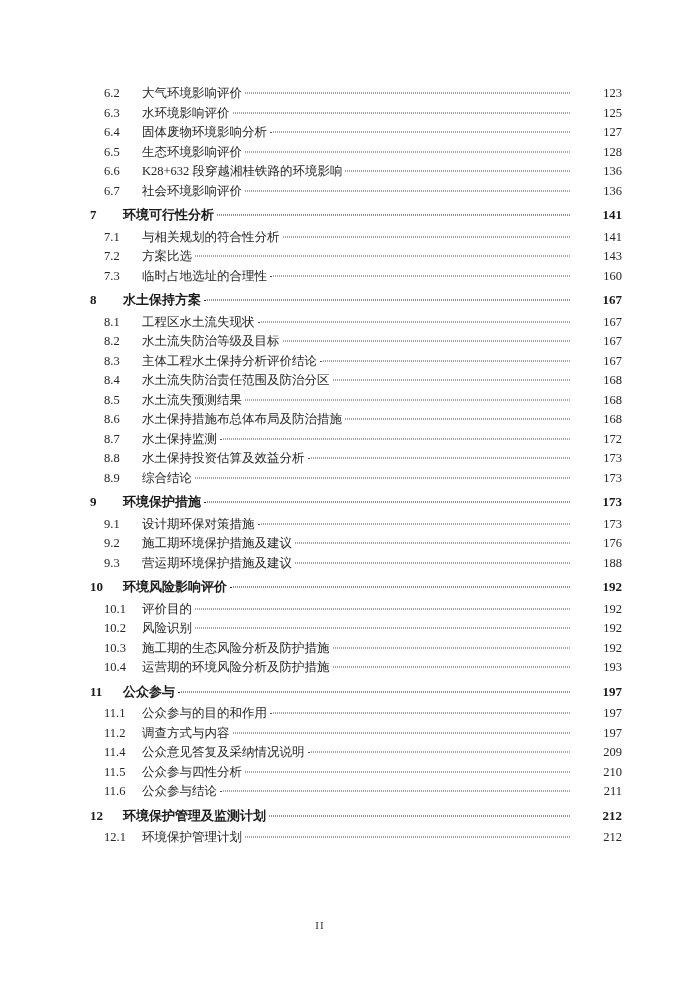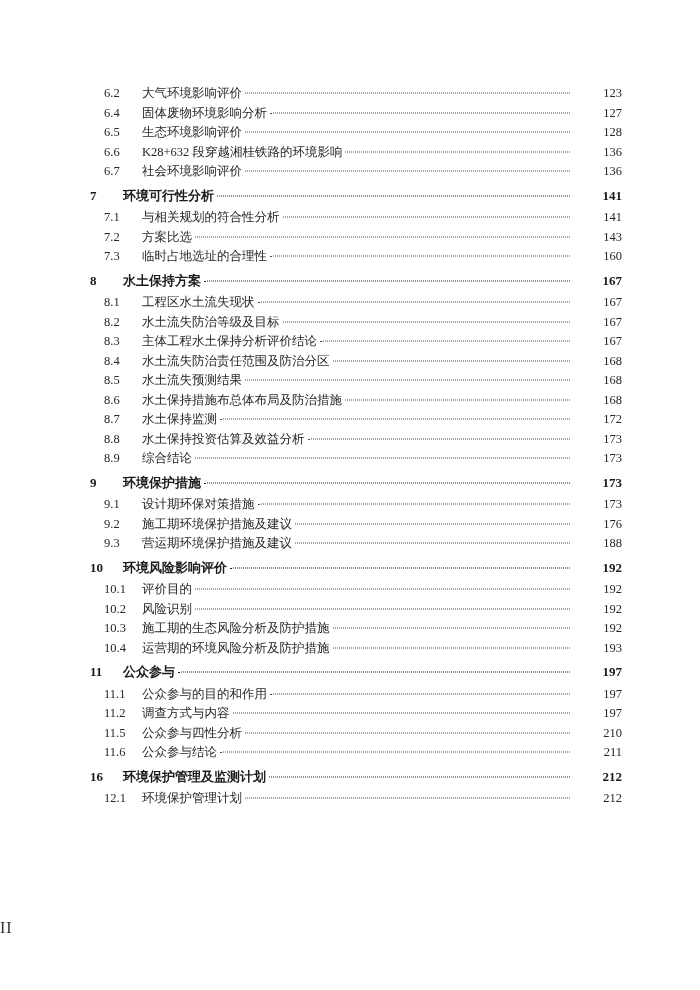--- a/index.html
+++ b/index.html
@@ -67,38 +67,44 @@
     flex: none;
     min-width: 22px;
     text-align: right;
     margin-left: 29px;
   }
   .footer {
     position: absolute;
     top: 919px;
     left: 0;
     width: 640px;
-    text-align: left;
-    font-size: 16px;
+    text-align: center;
+    font-size: 11px;
     color: #333333;
     letter-spacing: 1px;
   }
 </style>
 </head>
 <body>
 
 <div class="page">
   <div class="toc">
       <div class="row sub">
         <span class="num">6.2</span>
         <span class="title">大气环境影响评价</span>
         <span class="leader"></span>
         <span class="pg">123</span>
       </div>
       <div class="row sub">
+        <span class="num">6.3</span>
+        <span class="title">水环境影响评价</span>
+        <span class="leader"></span>
+        <span class="pg">125</span>
+      </div>
+      <div class="row sub">
         <span class="num">6.4</span>
         <span class="title">固体废物环境影响分析</span>
         <span class="leader"></span>
         <span class="pg">127</span>
       </div>
       <div class="row sub">
         <span class="num">6.5</span>
         <span class="title">生态环境影响评价</span>
         <span class="leader"></span>
         <span class="pg">128</span>
@@ -265,33 +271,39 @@
         <span class="leader"></span>
         <span class="pg">197</span>
       </div>
       <div class="row sub">
         <span class="num">11.2</span>
         <span class="title">调查方式与内容</span>
         <span class="leader"></span>
         <span class="pg">197</span>
       </div>
       <div class="row sub">
+        <span class="num">11.4</span>
+        <span class="title">公众意见答复及采纳情况说明</span>
+        <span class="leader"></span>
+        <span class="pg">209</span>
+      </div>
+      <div class="row sub">
         <span class="num">11.5</span>
         <span class="title">公众参与四性分析</span>
         <span class="leader"></span>
         <span class="pg">210</span>
       </div>
       <div class="row sub">
         <span class="num">11.6</span>
         <span class="title">公众参与结论</span>
         <span class="leader"></span>
         <span class="pg">211</span>
       </div>
       <div class="row section">
-        <span class="num">16</span>
+        <span class="num">12</span>
         <span class="title">环境保护管理及监测计划</span>
         <span class="leader"></span>
         <span class="pg">212</span>
       </div>
       <div class="row sub">
         <span class="num">12.1</span>
         <span class="title">环境保护管理计划</span>
         <span class="leader"></span>
         <span class="pg">212</span>
       </div>

